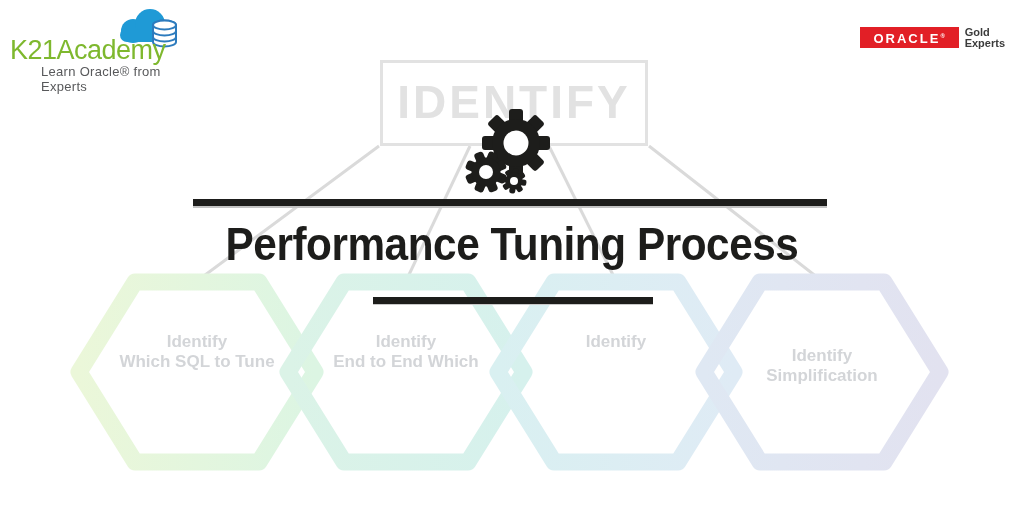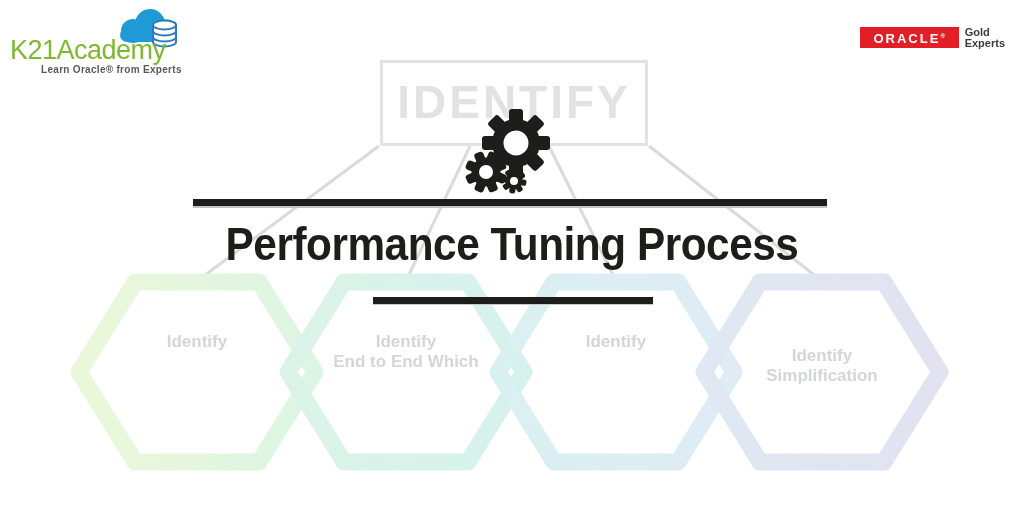--- a/index.html
+++ b/index.html
@@ -42,21 +42,21 @@
   #hex-label-3{left:707px;top:346px;}
   
   #k21-logo{position:absolute;left:8px;top:4px;width:200px;height:80px;}
   #k21-name{
     position:absolute;left:2px;top:32px;width:196px;
     font-size:27px;font-weight:normal;color:#7eb82e;letter-spacing:-0.5px;
     line-height:28px;
   }
   #k21-tagline{
     position:absolute;left:33px;top:60px;width:160px;
-    font-size:10px;font-weight:700;color:#58595b;letter-spacing:0.3px;
+    font-size:13px;font-weight:400;color:#58595b;letter-spacing:0.3px;
   }
   
   #oracle-badge{
     position:absolute;right:19px;top:27px;display:flex;align-items:stretch;
   }
   #oracle-red-box{
     width:99px;height:21px;background:#e21f26;
     display:flex;align-items:center;justify-content:center;
   }
   #oracle-wordmark{
@@ -151,20 +151,21 @@
         <rect x="511" y="168.5" width="6" height="12.5" rx="2" fill="#1d1d1b" transform="rotate(235 514 181)"></rect>
         <rect x="511" y="168.5" width="6" height="12.5" rx="2" fill="#1d1d1b" transform="rotate(280 514 181)"></rect>
         <rect x="511" y="168.5" width="6" height="12.5" rx="2" fill="#1d1d1b" transform="rotate(325 514 181)"></rect>
         <circle cx="514" cy="181" r="8.5" fill="#1d1d1b"></circle>
         <circle cx="514" cy="181" r="4" fill="#ffffff"></circle>
       </g>
     </svg>
 
   <div class="hex-label" id="hex-label-0">
     <span>Identify</span><br>
+    <span>Which SQL to Tune</span>
   </div>
   <div class="hex-label" id="hex-label-1">
     <span>Identify</span><br>
     <span>End to End Which</span>
   </div>
   <div class="hex-label" id="hex-label-2">
     <span>Identify</span><br>
   </div>
   <div class="hex-label" id="hex-label-3">
     <span>Identify</span><br>

